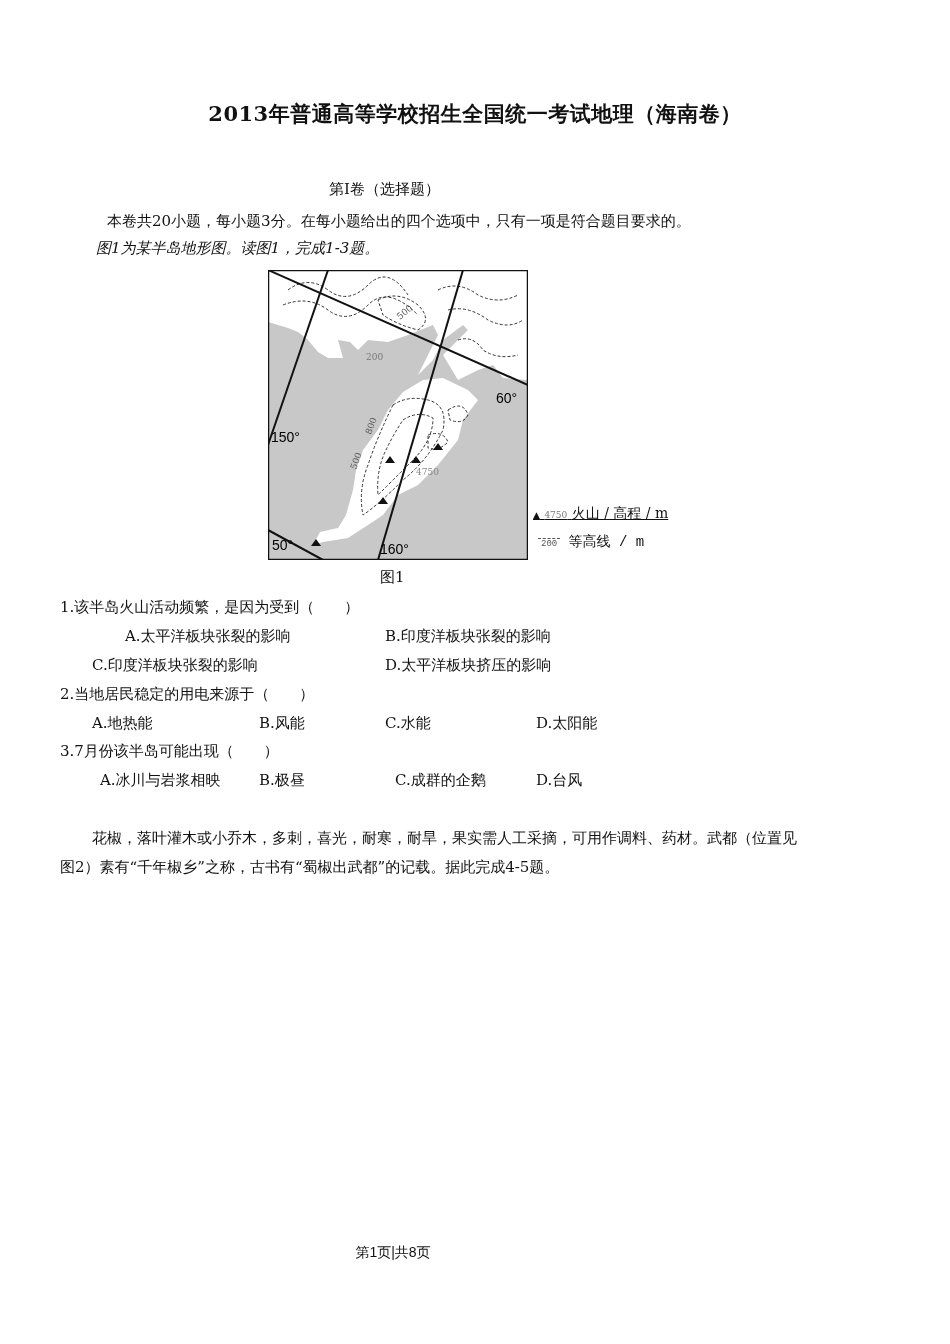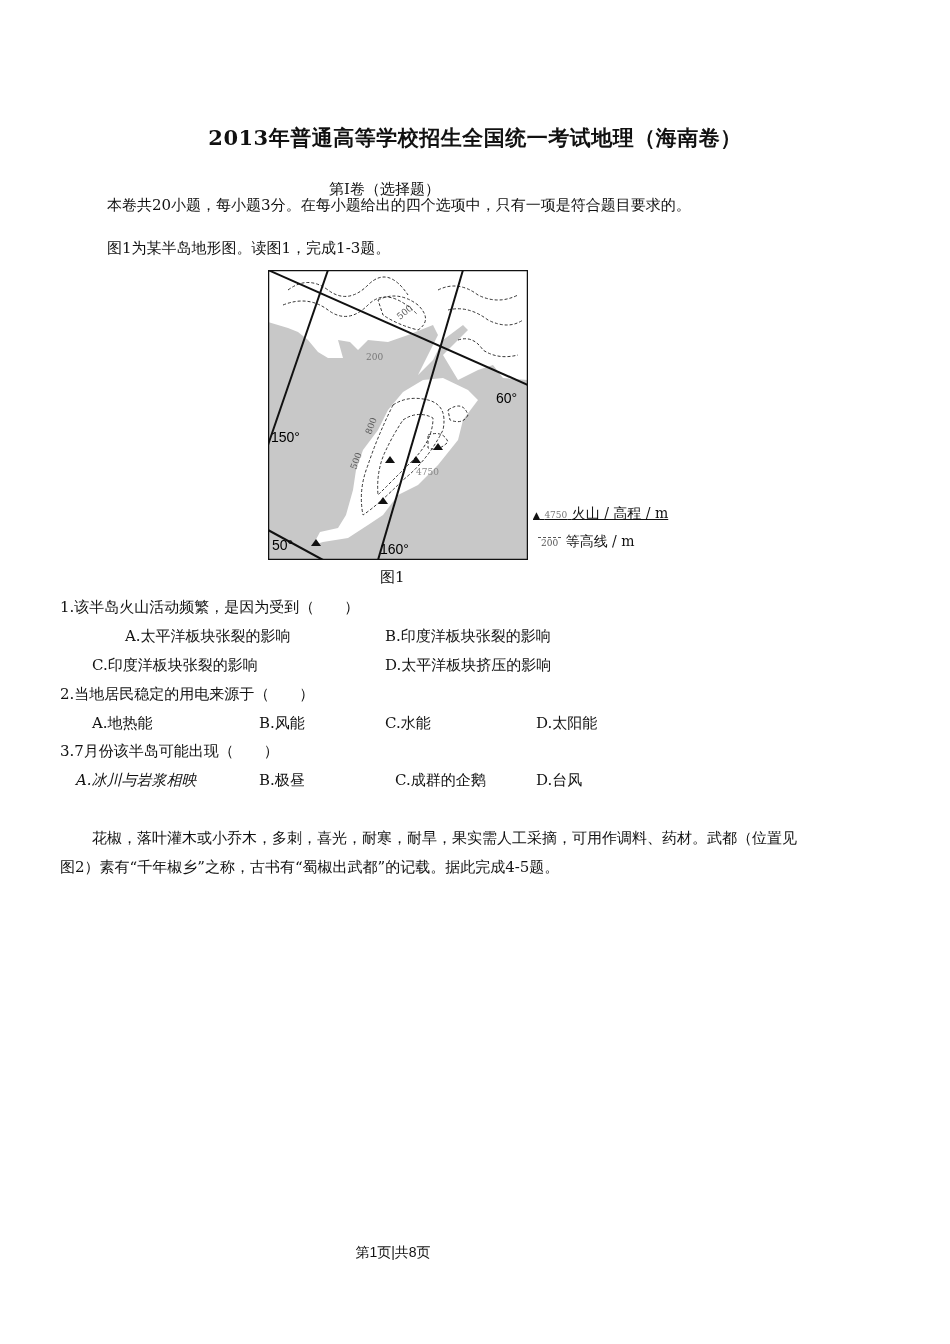--- a/index.html
+++ b/index.html
@@ -1,34 +1,34 @@
 <!DOCTYPE html>
 <html><head>
 <meta charset="utf-8">
 <style>
   html, body { margin:0; padding:0; background:#ffffff; }
   body { width:950px; height:1344px; position:relative; overflow:hidden;
          font-family:"DejaVu Serif","Liberation Serif",serif; color:#111; }
-  .title { position:absolute; left:0; width:950px; top:124px; text-align:center;
+  .title { position:absolute; left:0; width:950px; top:100px; text-align:center;
            font-size:21px; font-weight:bold; letter-spacing:0.5px; }
   .section { position:absolute; left:0; width:769px; top:180px; text-align:center; font-size:15px; }
   .line { position:absolute; font-size:15px; white-space:nowrap; }
   .map { position:absolute; left:268px; top:270px; width:260px; height:290px; }
   .legend { position:absolute; font-size:14px; white-space:nowrap; }
   .figcap { position:absolute; left:380px; top:568px; font-size:15px; }
   .footer { position:absolute; left:0; width:786px; top:1244px; text-align:center;
             font-size:14px; font-family:"Liberation Sans","DejaVu Sans",sans-serif; }
 </style>
 </head>
 <body>
 
 <div class="title">2013年普通高等学校招生全国统一考试地理（海南卷）</div>
 <div class="section">第Ⅰ卷（选择题）</div>
-<div class="line" style="left:107px;top:196px;text-align:center;">本卷共20小题，每小题3分。在每小题给出的四个选项中，只有一项是符合题目要求的。</div>
-<div class="line" style="left:107px;top:239px;">图1为某半岛地形图。读图1，完成1-3题。</div>
+<div class="line" style="left:107px;top:212px;text-align:center;">本卷共20小题，每小题3分。在每小题给出的四个选项中，只有一项是符合题目要求的。</div>
+<div class="line" style="left:96px;top:239px;font-style:italic;">图1为某半岛地形图。读图1，完成1-3题。</div>
 
 <div class="map">
   <svg width="260" height="290" viewBox="0 0 260 290">
     <rect x="0" y="0" width="260" height="290" fill="#c8c8c8"></rect>
 
     <path d="M0,0 L260,0 L260,110 L235,108 L225,95 L210,100 L190,110 L175,85 L200,60 L195,55 L175,70 L165,90 L150,105 L170,65 L165,55 L140,65 L120,72 L100,70 L90,80 L82,72 L70,70 L75,88 L60,88 L50,82 L40,70 L30,62 L20,58 L0,52 Z" fill="#fff"></path>
 
     <path d="M155,110 L175,108 L200,120 L210,130 L195,150 L190,170 L170,195 L150,215 L130,225 L115,245 L100,255 L80,268 L55,272 L45,275 L52,262 L70,258 L78,245 L85,220 L88,200 L95,180 L110,160 L120,140 L135,122 Z" fill="#fff"></path>
 
     <g fill="none" stroke="#333" stroke-width="1" stroke-dasharray="3,2">
@@ -69,40 +69,40 @@
     <text x="103" y="165" font-size="9" fill="#555" transform="rotate(-70 103 165)">800</text>
     <text x="148" y="205" font-size="9" fill="#888">4750</text>
   </svg>
 </div>
 
 <div class="legend" style="left:533px;top:505px;text-decoration:underline;">
   <span style="font-size:9px;">▲</span>
   <span style="font-size:9px;color:#777;">4750</span>
   <span>火山 / 高程 / m</span>
 </div>
-<div class="legend" style="left:538px;top:533px;">
+<div class="legend" style="left:538px;top:533px;font-family:Liberation Mono, monospace;">
   <span style="font-size:9px;color:#555;border-top:1px dashed #555;padding:0 3px;">200</span>
   <span>等高线 / m</span>
 </div>
 <div class="figcap">图1</div>
 
 <div class="line" style="left:60px;top:598px;">1.该半岛火山活动频繁，是因为受到（　　）</div>
 <div class="line" style="left:92px;top:627px;margin-left:33px;">A.太平洋板块张裂的影响</div>
 <div class="line" style="left:385px;top:627px;">B.印度洋板块张裂的影响</div>
 <div class="line" style="left:92px;top:656px;">C.印度洋板块张裂的影响</div>
 <div class="line" style="left:385px;top:656px;">D.太平洋板块挤压的影响</div>
 
 <div class="line" style="left:60px;top:685px;">2.当地居民稳定的用电来源于（　　）</div>
 <div class="line" style="left:92px;top:714px;">A.地热能</div>
 <div class="line" style="left:259px;top:714px;">B.风能</div>
 <div class="line" style="left:385px;top:714px;">C.水能</div>
 <div class="line" style="left:536px;top:714px;">D.太阳能</div>
 
 <div class="line" style="left:60px;top:742px;">3.7月份该半岛可能出现（　　）</div>
-<div class="line" style="left:76px;top:771px;font-style:italic;">A.冰川与岩浆相映</div>
+<div class="line" style="left:100px;top:771px;">A.冰川与岩浆相映</div>
 <div class="line" style="left:259px;top:771px;">B.极昼</div>
 <div class="line" style="left:385px;top:771px;margin-left:10px;">C.成群的企鹅</div>
 <div class="line" style="left:536px;top:771px;">D.台风</div>
 
 <div class="line" style="left:92px;top:829px;">花椒，落叶灌木或小乔木，多刺，喜光，耐寒，耐旱，果实需人工采摘，可用作调料、药材。武都（位置见</div>
 <div class="line" style="left:60px;top:858px;">图2）素有“千年椒乡”之称，古书有“蜀椒出武都”的记载。据此完成4-5题。</div>
 
 <div class="footer">第1页|共8页</div>
 
 </body></html>

